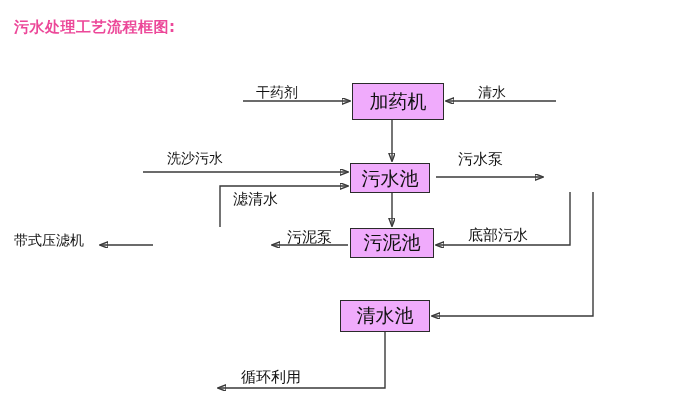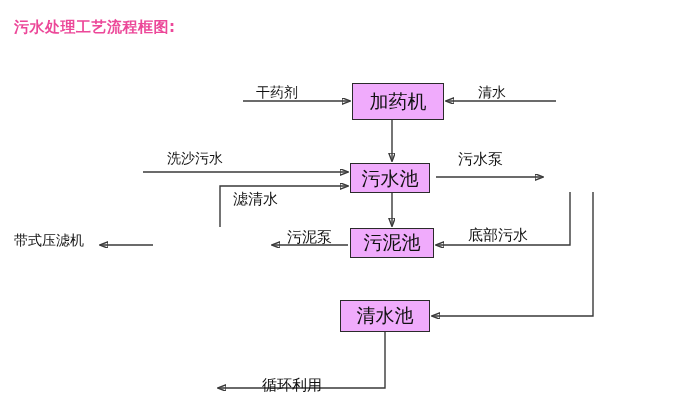--- a/index.html
+++ b/index.html
@@ -133,15 +133,15 @@
   <div class="term-label" style="left:14px; top:232px;">带式压滤机</div>
 
   <div class="edge-label" style="left:233px; top:190px;">滤清水</div>
 
   <div class="edge-label" style="left:458px; top:150px;">污水泵</div>
 
   <div class="edge-label" style="left:287px; top:228px;">污泥泵</div>
 
   <div class="edge-label" style="left:468px; top:226px;">底部污水</div>
 
-  <div class="edge-label" style="left:262px; top:368px;margin-top:8px;">循环利用</div>
+  <div class="edge-label" style="left:241px; top:368px;">循环利用</div>
 
 </div>
 
 </body></html>

